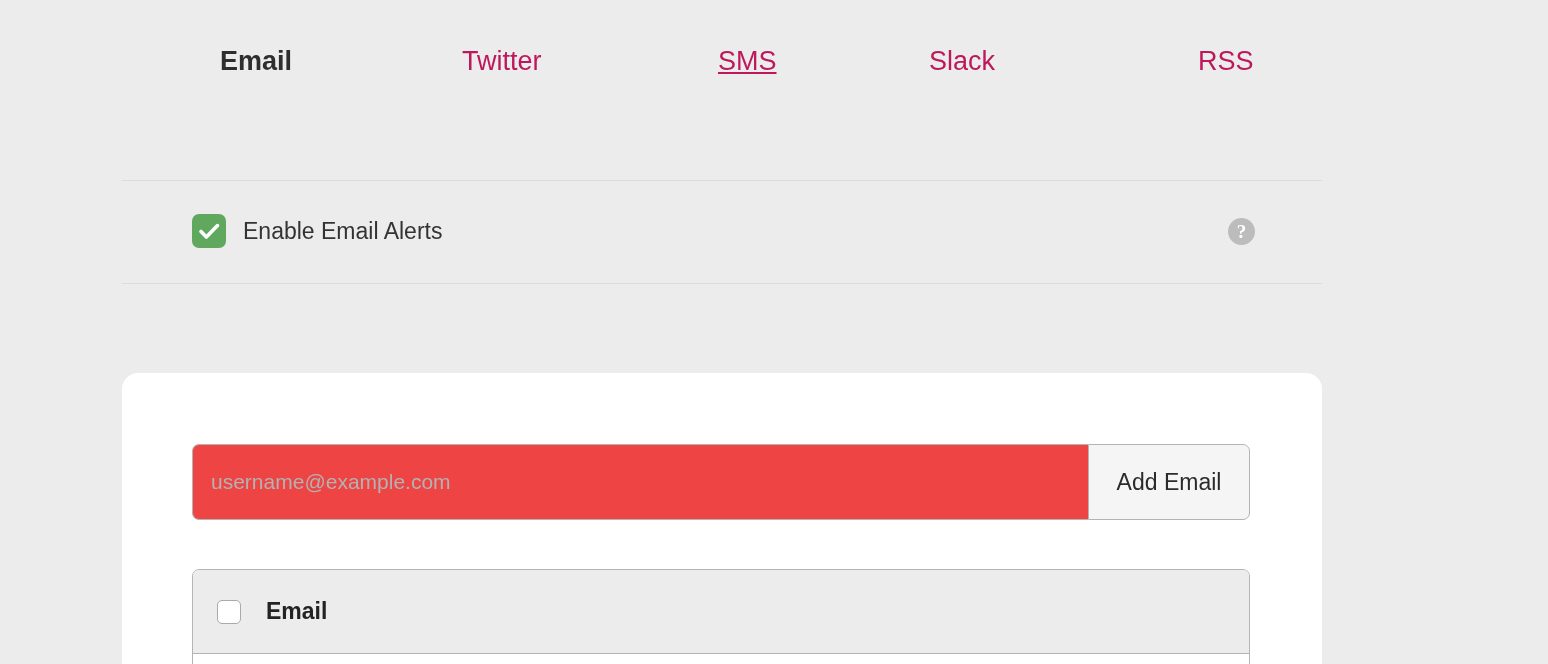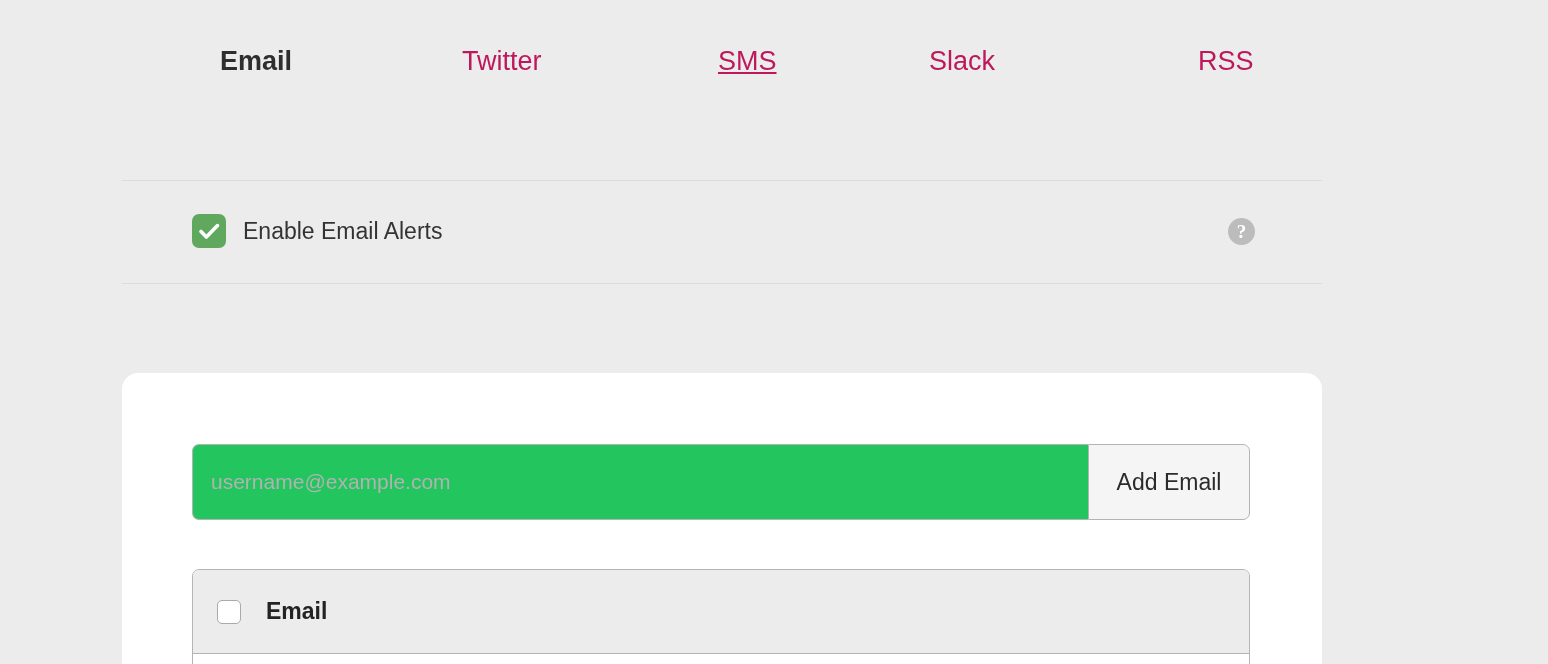--- a/index.html
+++ b/index.html
@@ -134,21 +134,21 @@
     display: flex;
     box-sizing: border-box;
   }
   .email-input {
     flex: 1 1 auto;
     height: 76px;
     box-sizing: border-box;
     border: 1px solid #b4b4b4;
     border-right: none;
     border-radius: 7px 0 0 7px;
-    background: #22c55e;
+    background: #ef4444;
     font-size: 21px;
     font-family: "Liberation Sans", sans-serif;
     color: #333333;
     padding: 0 18px;
     outline: none;
   }
   .email-input::placeholder {
     color: #b2b2b2;
     opacity: 1;
   }

